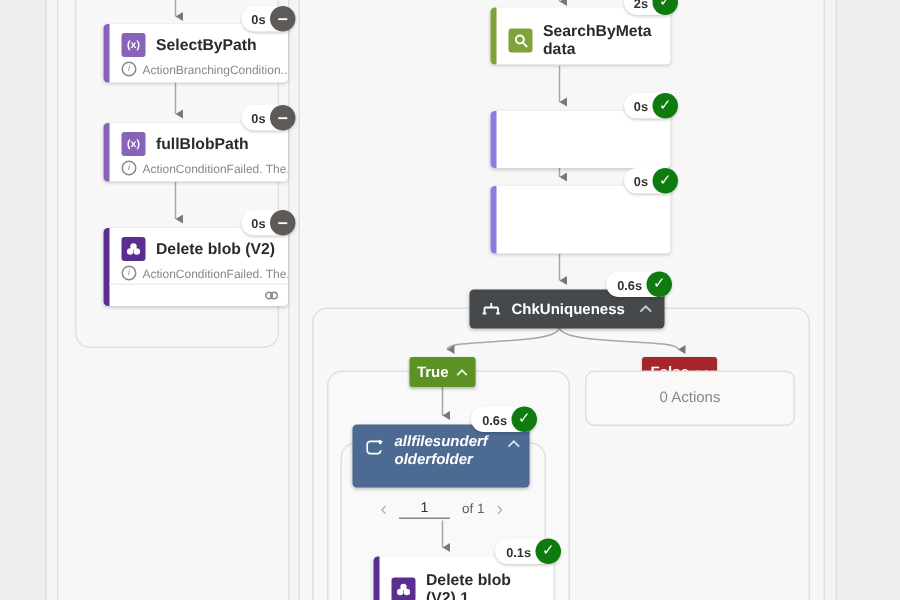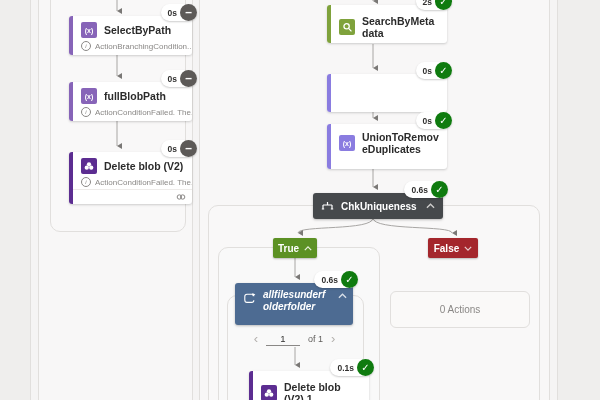--- a/index.html
+++ b/index.html
@@ -33,21 +33,21 @@
   .dot.skip{background:#5d5a58;font-size:12px;}
   .darknode{position:absolute;display:flex;align-items:center;gap:7px;padding:0 8px;border-radius:3px;
             box-shadow:0 1px 2.5px rgba(0,0,0,.25);color:#fff;font-size:10px;font-weight:bold;}
   .cond{background:#46494c;}
   .loopnode{background:#4d6b92;align-items:flex-start;padding-top:7px;}
   .pill{position:absolute;display:flex;align-items:center;justify-content:center;gap:5px;border-radius:2px;
         color:#fff;font-size:10px;font-weight:bold;box-shadow:0 1px 2px rgba(0,0,0,.25);}
   .pill.true{background:#5c9124;}
   .pill.false{background:#a4262c;}
   .emptycard{position:absolute;border:1px solid #e1dfdd;border-radius:6px;background:#faf9f8;
-             display:flex;align-items:center;justify-content:center;color:#8a8886;font-size:10px;margin-top:44px;}
+             display:flex;align-items:center;justify-content:center;color:#8a8886;font-size:10px;}
   .pager{position:absolute;display:flex;align-items:center;justify-content:center;gap:8px;color:#605e5c;}
   .pg-arrow{color:#b3b0ad;font-size:13px;line-height:14px;cursor:default;}
   .pg-box{width:34px;text-align:center;font-size:9.5px;color:#323130;border-bottom:1px solid #8a8886;padding-bottom:1px;}
   .pg-of{font-size:9px;color:#605e5c;}
   .chev{flex:0 0 auto;}
 </style>
 </head>
 <body>
 
 <div class="stage">
@@ -171,24 +171,20 @@
       <span class="dot ok">✓</span>
     </div>
   </div>
 
   <div class="card" style="left:313px;top:124px;width:120px;height:45px;">
     <div class="accent acc-indigo"></div>
     <div class="badge">
       <span class="dur">0s</span>
       <span class="dot ok">✓</span>
     </div>
-    <div class="c-row solo" style="padding-top:7px;">
-      <span class="icon-sq acc-indigo">(x)</span>
-      <span class="title">UnionToRemoveDuplicates</span>
-    </div>
   </div>
 
   <div class="darknode cond" style="left:313px;top:193px;width:114px;height:26px;">
     <div class="badge">
       <span class="dur">0.6s</span>
       <span class="dot ok">✓</span>
     </div>
     <svg class="chev" width="13" height="11" viewBox="0 0 13 11">
       <g fill="none" stroke="#fff" stroke-width="1.2">
           <path d="M2 4 H11 M2 4 V8 M11 4 V8 M6.5 4 V1"></path>

